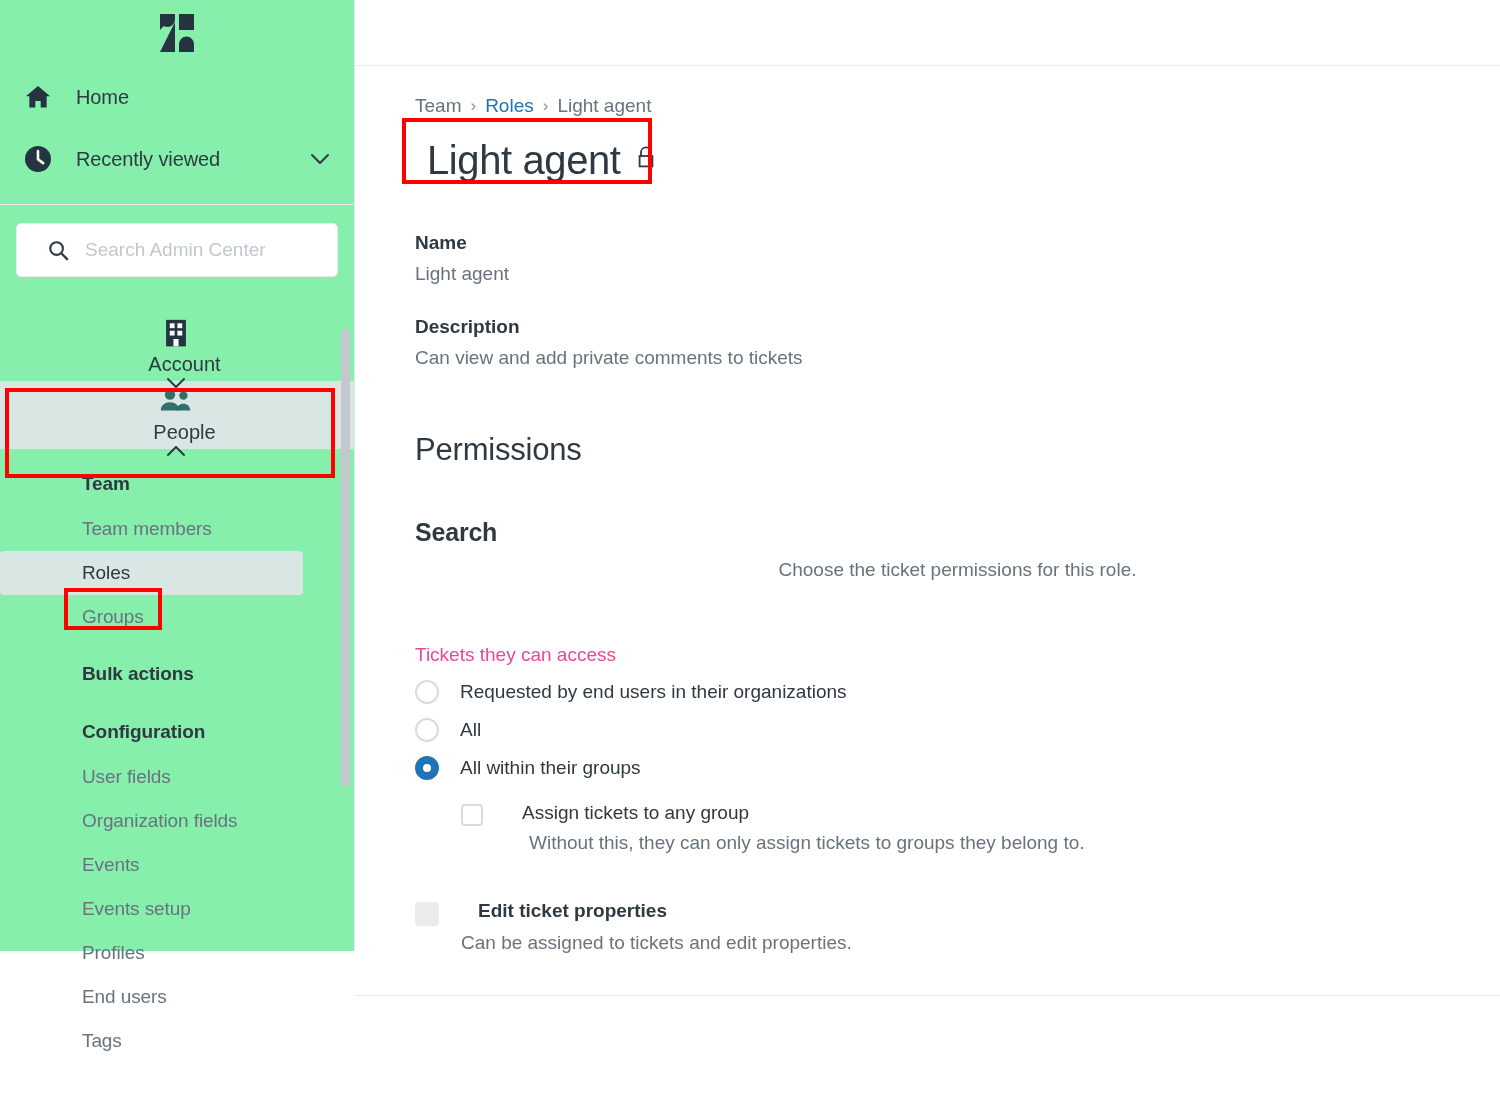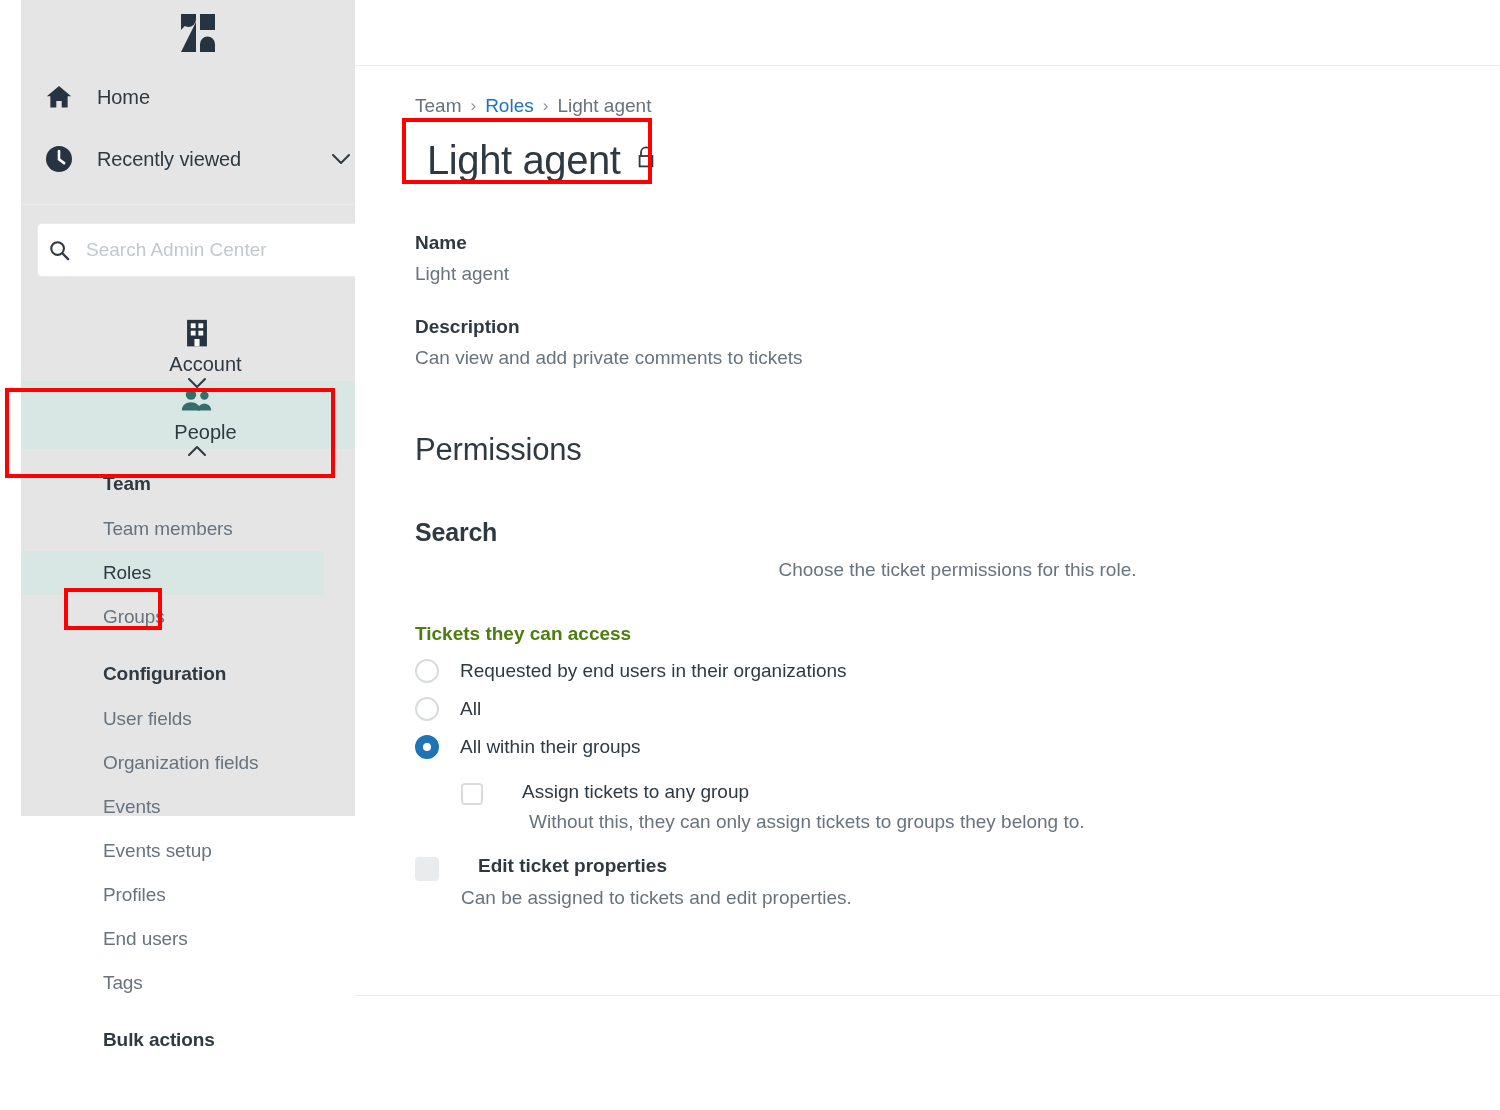--- a/index.html
+++ b/index.html
@@ -8,24 +8,23 @@
     font-family: "Liberation Sans", sans-serif;
     background: #ffffff;
     overflow: hidden;
     -webkit-font-smoothing: antialiased;
   }
   #app { position: relative; width: 1500px; height: 1110px; }
 
   
   .sidebar {
     position: absolute; left: 0; top: 0;
-    width: 355px; height: 816px;
-    background: #e5e5e5;
+    width: 355px; height: 951px;
+    background: #86efac;
     border-right: 1px solid #e9ebed;
-    margin-left: 21px;
   }
   .brand-bar {
     height: 66px; display: flex; align-items: center; justify-content: center;
   }
   .zd-logo { width: 42px; height: 40px; display: block; }
 
   .nav-top { padding: 0 0 14px 0; }
   .nav-row {
     display: flex; align-items: center;
     height: 62px; padding: 0 22px 0 18px;
@@ -40,21 +39,21 @@
   }
   .nav-row .nav-chev { flex: 0 0 24px; display: flex; align-items: center; justify-content: center; }
 
   .divider-h { height: 1px; background: #e9ebed; width: 100%; }
 
   .search-wrap { padding: 18px 16px 14px 16px; }
   .search-box {
     display: flex; align-items: center;
     height: 54px; background: #ffffff;
     border: 1px solid #e9ebed; border-radius: 5px;
-    padding: 0 10px;
+    padding: 0 30px;
   }
   .search-box .s-ico { flex: 0 0 26px; color: #2f3941; display: flex; align-items: center; }
   .search-input {
     border: 0; outline: 0; background: transparent;
     font-family: "Liberation Sans", sans-serif;
     font-size: 19px; color: #2f3941; padding-left: 12px; width: 100%;
   }
   .search-input::placeholder { color: #c2c8cc; }
 
   
@@ -107,21 +106,21 @@
 
   .field-block { margin-top: 38px; }
   .field-label { font-size: 19px; font-weight: bold; color: #2f3941; line-height: 30px; }
   .field-value { font-size: 19px; color: #68737d; line-height: 32px; }
   .field-block.second { margin-top: 22px; }
 
   .h-permissions { font-size: 31px; color: #2f3941; font-weight: normal; margin-top: 58px; letter-spacing: -0.2px; }
   .h-tickets { font-size: 25px; color: #2f3941; font-weight: bold; margin-top: 50px; letter-spacing: -0.2px; }
   .sub-desc { font-size: 19px; color: #68737d; margin-top: 12px; text-align: center; }
 
-  .group-label { font-size: 19px; font-weight: bold; color: #4d7c0f; margin-top: 42px; }
+  .group-label { font-size: 19px; font-weight: normal; color: #ec4899; margin-top: 63px; }
 
   .opt-row { display: flex; align-items: center; margin-top: 14px; cursor: pointer; }
   .radio {
     width: 24px; height: 24px; border-radius: 50%;
     border: 2px solid #d8dcde; background: #fff; flex: 0 0 24px;
     display: flex; align-items: center; justify-content: center;
   }
   .radio.checked { background: #1f73b7; border-color: #1f73b7; }
   .radio.checked::after { content: ""; width: 8px; height: 8px; border-radius: 50%; background: #fff; }
   .opt-label { font-size: 19px; color: #2f3941; padding-left: 21px; }
@@ -130,21 +129,21 @@
   .check-row { display: flex; align-items: flex-start; cursor: pointer; }
   .checkbox {
     width: 22px; height: 22px; border-radius: 4px;
     border: 2px solid #d8dcde; background: #fff; flex: 0 0 22px; margin-top: 2px;
   }
   .checkbox.disabled { border: 0; background: #e9ebed; width: 24px; height: 24px; flex: 0 0 24px; }
   .check-label { font-size: 19px; color: #2f3941; padding-left: 39px; }
   .check-label.bold { font-weight: bold; }
   .check-hint { font-size: 19px; color: #68737d; padding-left: 68px; margin-top: 6px; }
 
-  .perm-block { margin-top: 22px; }
+  .perm-block { margin-top: 46px; }
   .perm-hint { font-size: 19px; color: #68737d; padding-left: 46px; margin-top: 6px; }
 
   .bottom-rule { position: absolute; left: 355px; top: 995px; width: 1145px; height: 1px; background: #e9ebed; }
 
   
   .anno { position: absolute; border: 4px solid #ff0000; pointer-events: none; }
   #anno-title   { left: 402px; top: 118px; width: 250px; height: 66px; }
   #anno-people  { left: 5px;   top: 388px; width: 330px; height: 90px; }
   #anno-roles   { left: 64px;  top: 588px; width: 98px;  height: 42px; }
 </style>
@@ -247,34 +246,34 @@
       </div>
 
       <div class="sub-group">
         <div class="sub-head">Team</div>
         <div class="sub-item">Team members</div>
         <div class="sub-item selected">Roles</div>
         <div class="sub-item">Groups</div>
       </div>
 
       <div class="sub-group">
+        <div class="sub-head">Bulk actions</div>
+      </div>
+
+      <div class="sub-group">
         <div class="sub-head">Configuration</div>
         <div class="sub-item">User fields</div>
         <div class="sub-item">Organization fields</div>
         <div class="sub-item">Events</div>
         <div class="sub-item">Events setup</div>
         <div class="sub-item">Profiles</div>
         <div class="sub-item">End users</div>
         <div class="sub-item">Tags</div>
       </div>
 
-      <div class="sub-group">
-        <div class="sub-head">Bulk actions</div>
-      </div>
-
       <div class="scrollbar-track">
         <div class="scrollbar-thumb"></div>
       </div>
     </div>
   </div>
 
   <div class="main">
     <div class="topbar"></div>
 
     <div class="content">

